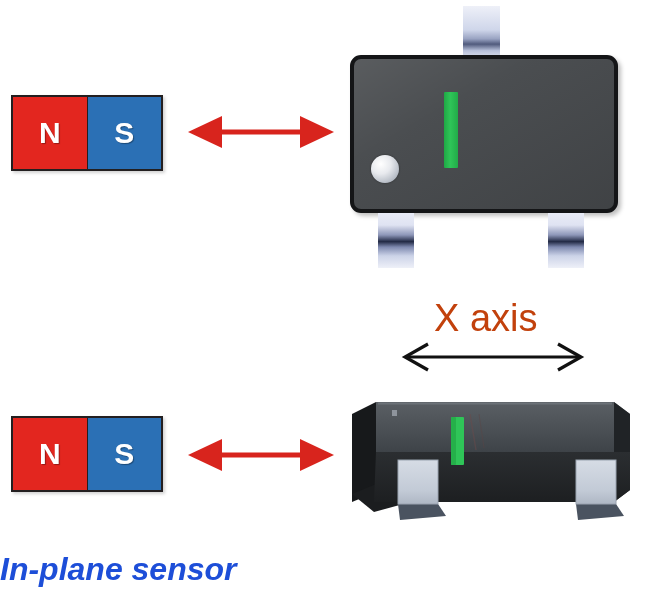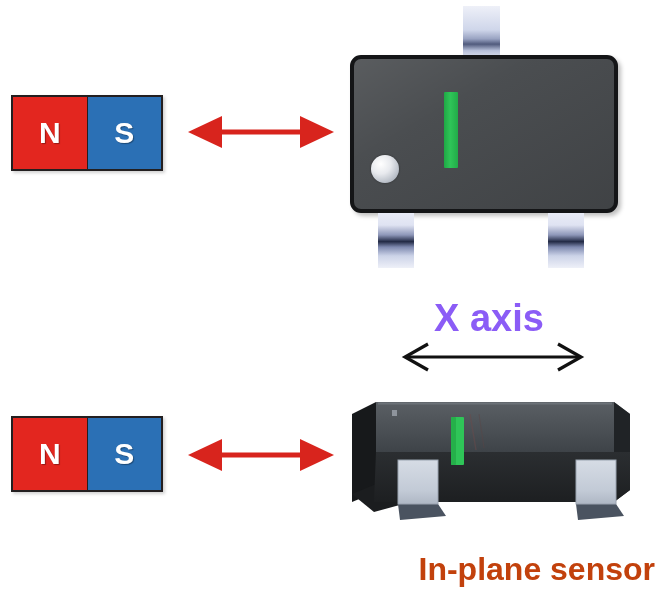--- a/index.html
+++ b/index.html
@@ -88,37 +88,38 @@
       #99a3c2 62%,
       #515b7d 72%,
       #b6bfd9 84%,
       #e7eaf5 100%);
   }
 
   
   .xaxis-group { position: absolute; }
   .xaxis-label {
     position: absolute;
-    color: #8b5cf6;
+    color: #c2410c;
+    font-weight: normal;
+    white-space: nowrap;
+  }
+  .xaxis-arrow { position: absolute; }
+
+  
+  .sensor-side { position: absolute; }
+  .sensor-side .svgwrap { position: absolute; left: 0; top: 0; }
+
+  
+  .caption {
+    position: absolute;
+    color: #1d4ed8;
     font-weight: bold;
     white-space: nowrap;
-  }
-  .xaxis-arrow { position: absolute; }
-
-  
-  .sensor-side { position: absolute; }
-  .sensor-side .svgwrap { position: absolute; left: 0; top: 0; }
-
-  
-  .caption {
-    position: absolute;
-    color: #c2410c;
-    font-weight: bold;
-    white-space: nowrap;
-    text-align: right;
+    text-align: left;
+    font-style: italic;
   }
 </style>
 </head>
 <body>
 
 <div id="stage">
 
   <div class="magnet" style="left:11px; top:95px; width:152px; height:76px;">
     <div class="pole north" style="font-size:30px;">
       <span>N</span>

